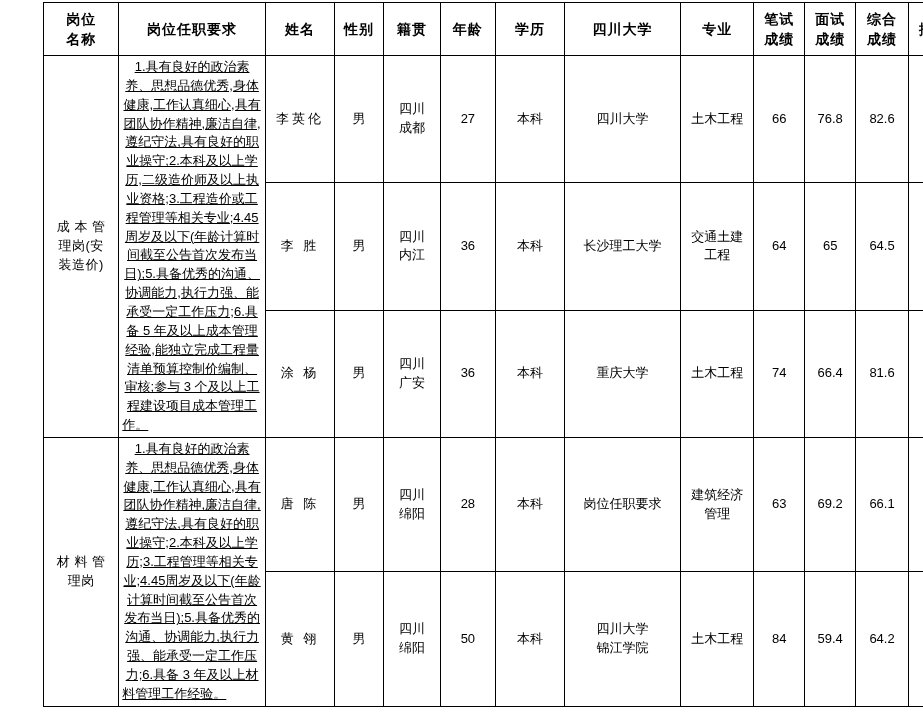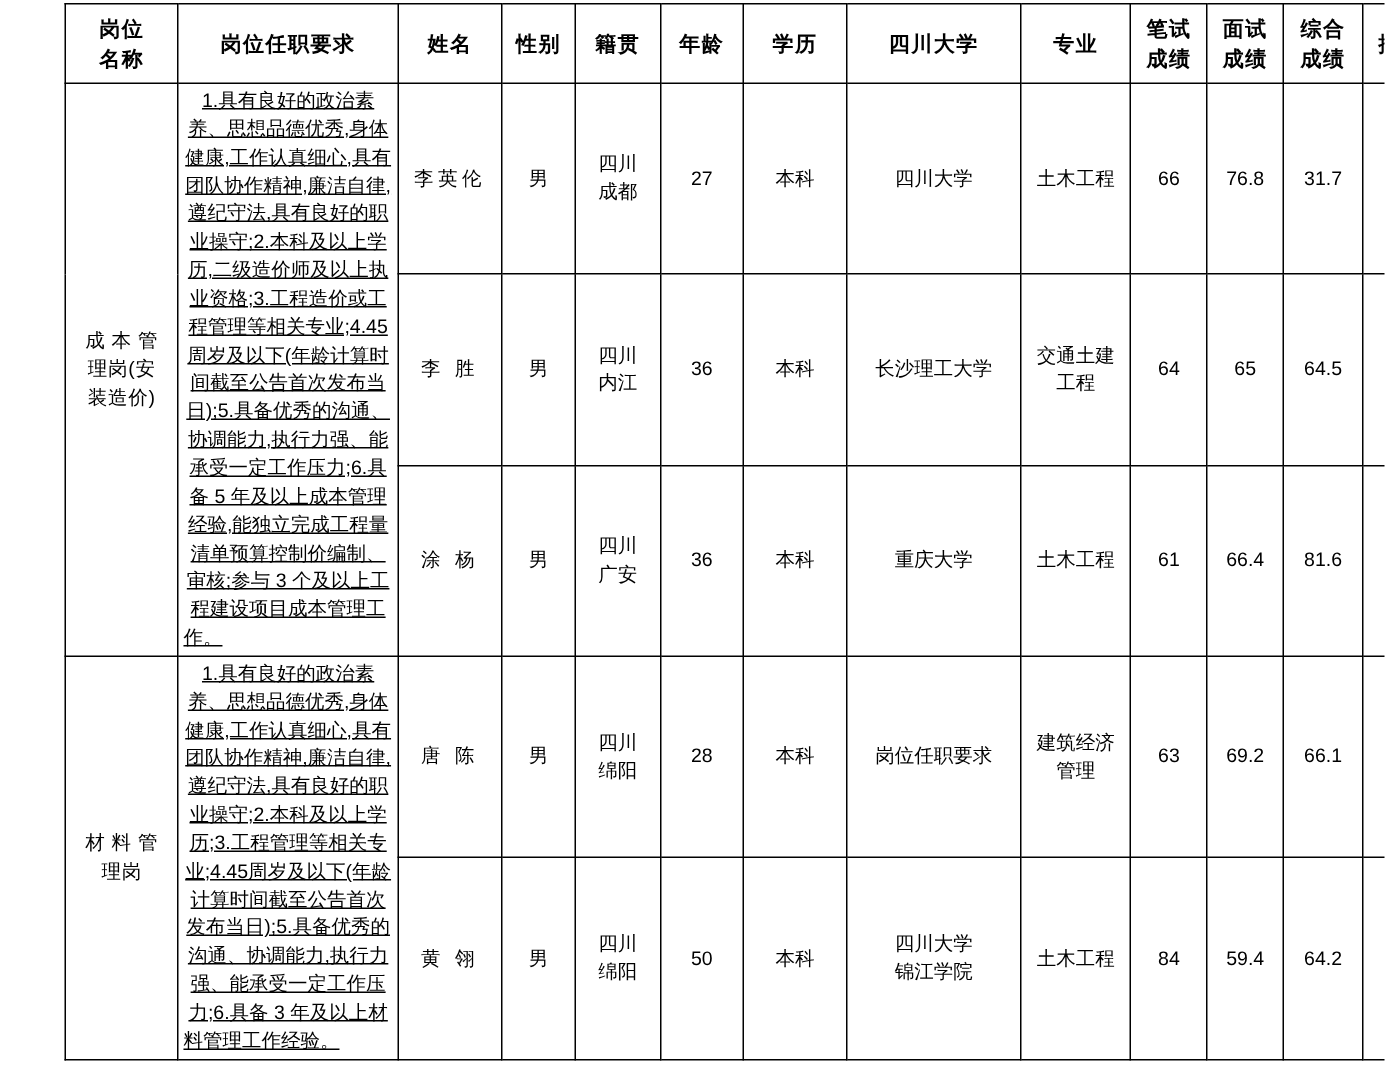--- a/index.html
+++ b/index.html
@@ -162,21 +162,21 @@
         <td class="name-cell">李英伦</td>
         <td>男</td>
         <td class="nowrapline">四川
 成都</td>
         <td>27</td>
         <td>本科</td>
         <td class="school-cell nowrapline">四川大学</td>
         <td class="major-cell nowrapline">土木工程</td>
         <td class="num-cell">66</td>
         <td class="num-cell">76.8</td>
-        <td class="num-cell">31.7</td>
+        <td class="num-cell">82.6</td>
         <td class="num-cell">1</td>
       </tr>
       <tr>
         <td class="name-cell">李 胜</td>
         <td>男</td>
         <td class="nowrapline">四川
 内江</td>
         <td>36</td>
         <td>本科</td>
         <td class="school-cell nowrapline">长沙理工大学</td>
@@ -189,21 +189,21 @@
       </tr>
       <tr>
         <td class="name-cell">涂 杨</td>
         <td>男</td>
         <td class="nowrapline">四川
 广安</td>
         <td>36</td>
         <td>本科</td>
         <td class="school-cell nowrapline">重庆大学</td>
         <td class="major-cell nowrapline">土木工程</td>
-        <td class="num-cell">61</td>
+        <td class="num-cell">74</td>
         <td class="num-cell">66.4</td>
         <td class="num-cell">81.6</td>
         <td class="num-cell">3</td>
       </tr>
 
       <tr>
         <td class="post-cell nowrapline" rowspan="2">材 料 管
 理岗</td>
         <td class="req-cell" rowspan="2">1.具有良好的政治素养、思想品德优秀,身体健康,工作认真细心,具有团队协作精神,廉洁自律,遵纪守法,具有良好的职业操守;2.本科及以上学历;3.工程管理等相关专业;4.45周岁及以下(年龄计算时间截至公告首次发布当日);5.具备优秀的沟通、协调能力,执行力强、能承受一定工作压力;6.具备 3 年及以上材料管理工作经验。</td>
         <td class="name-cell">唐 陈</td>

